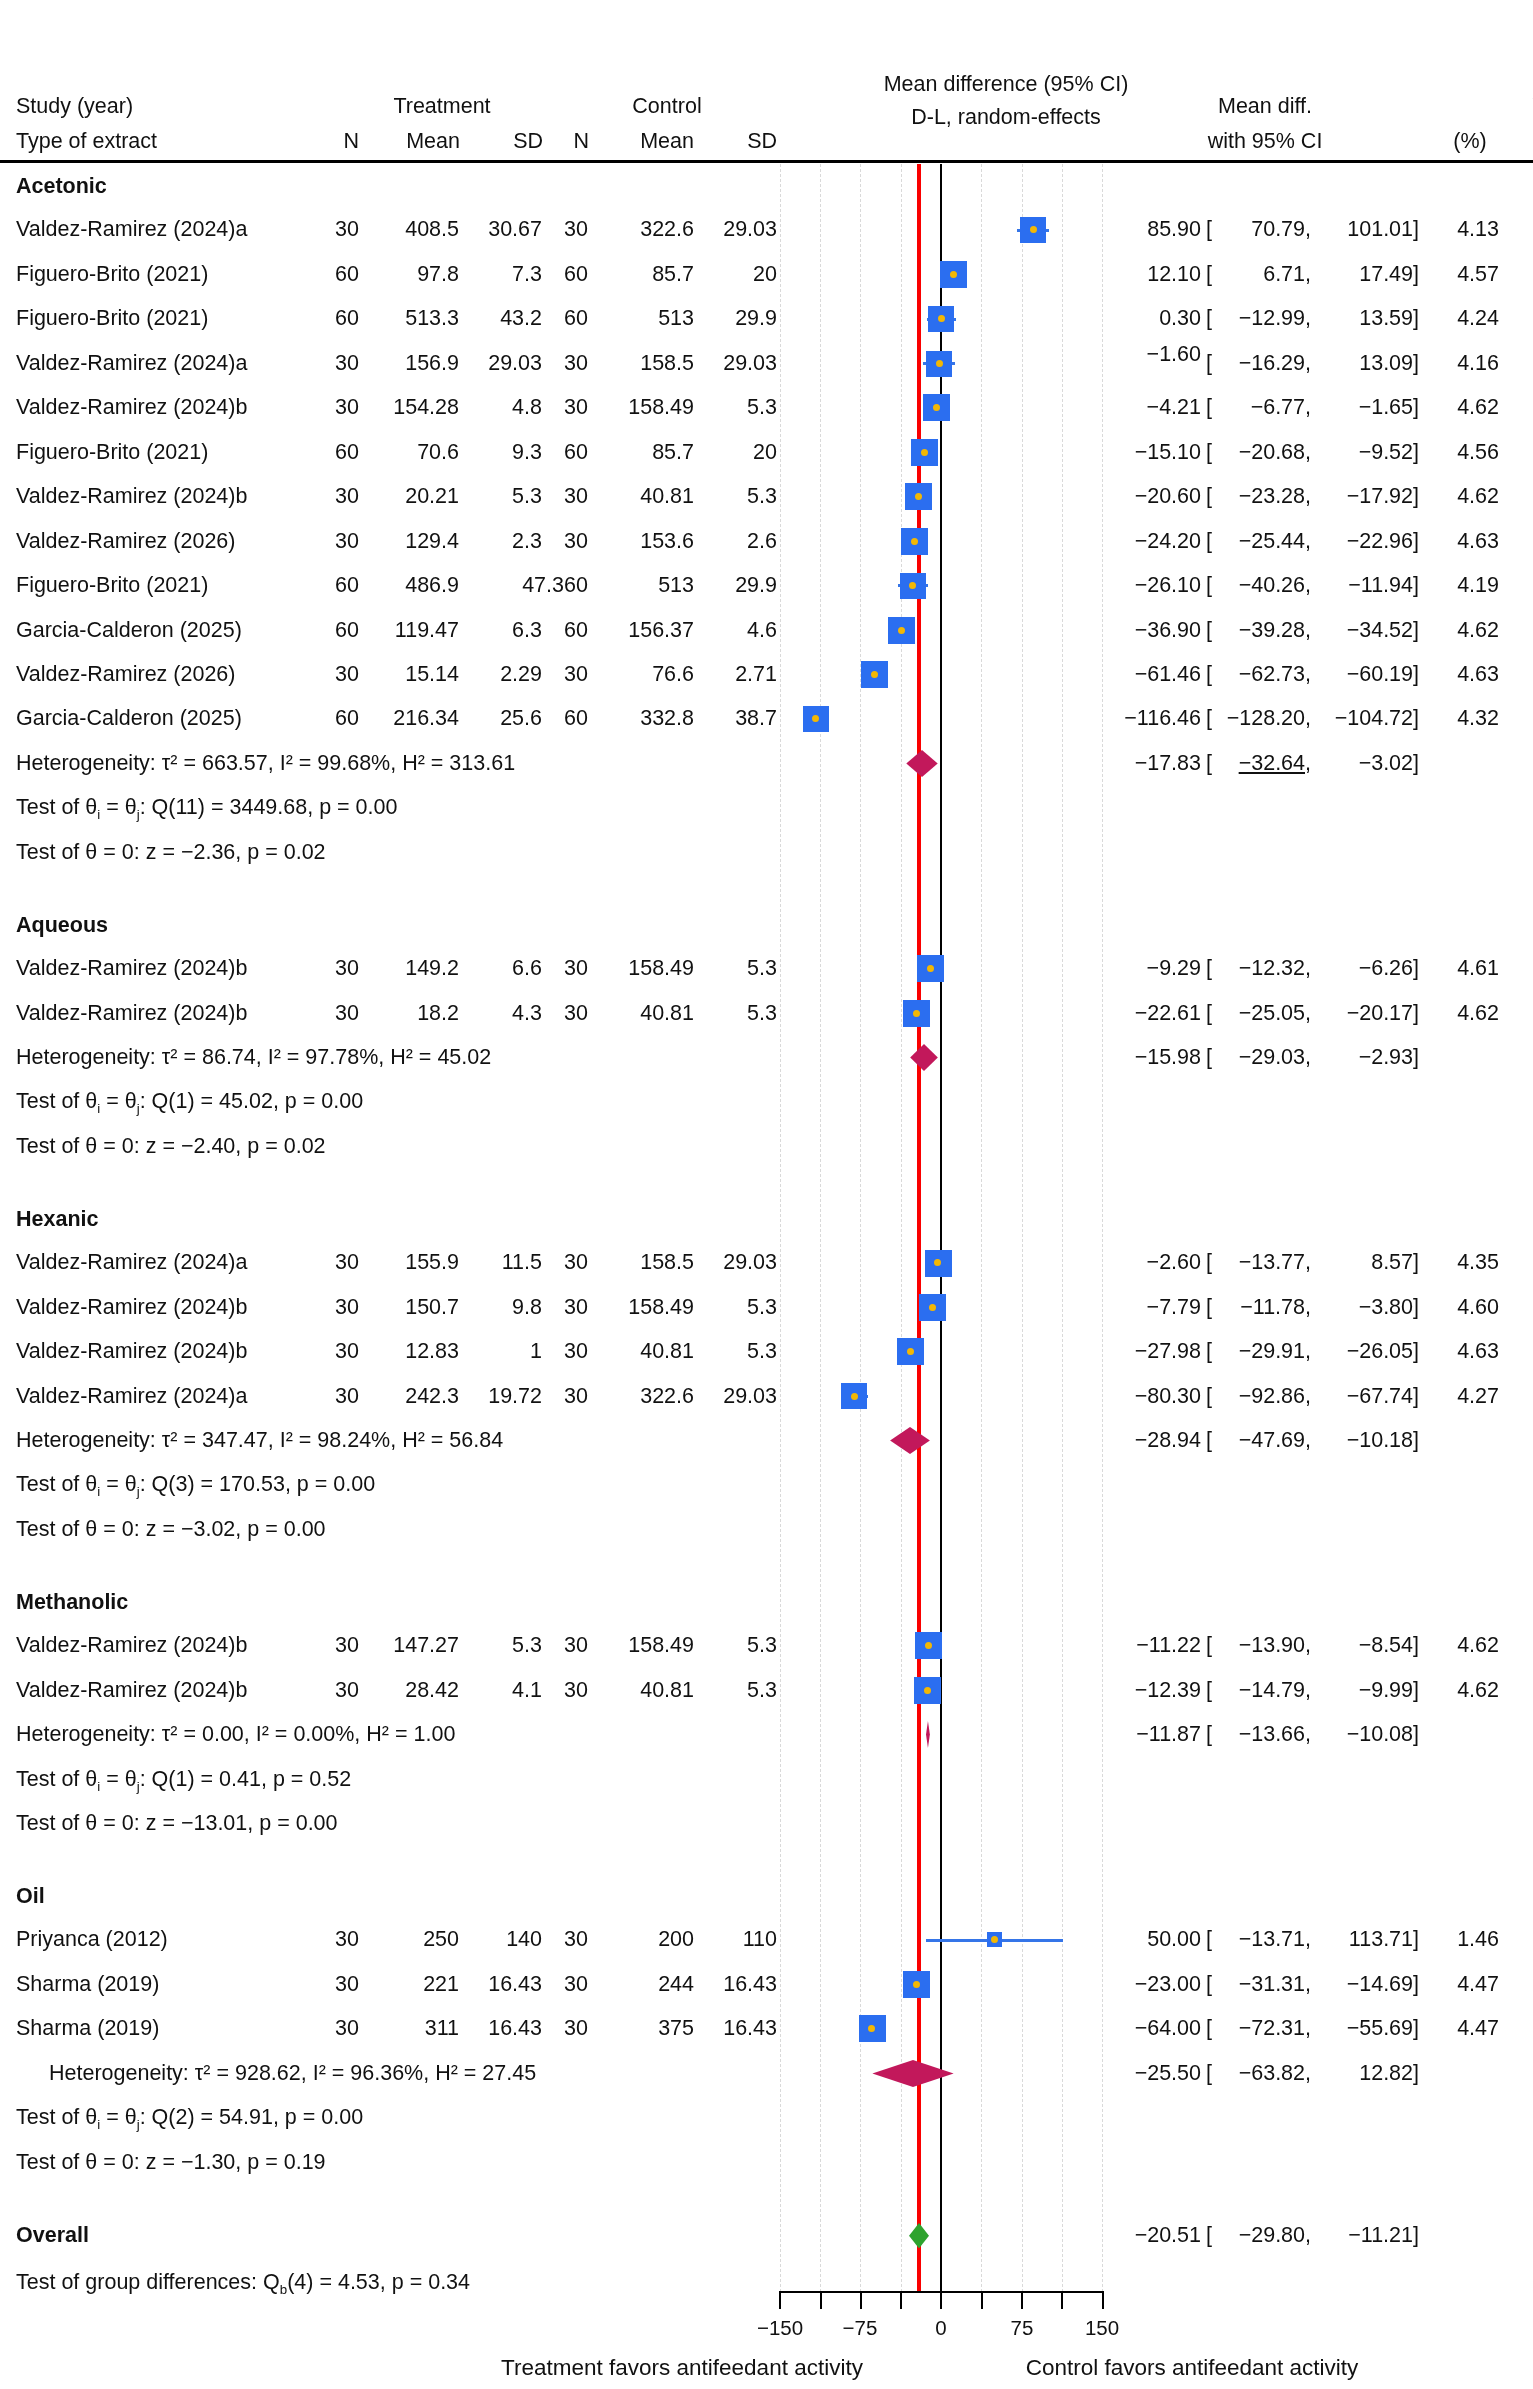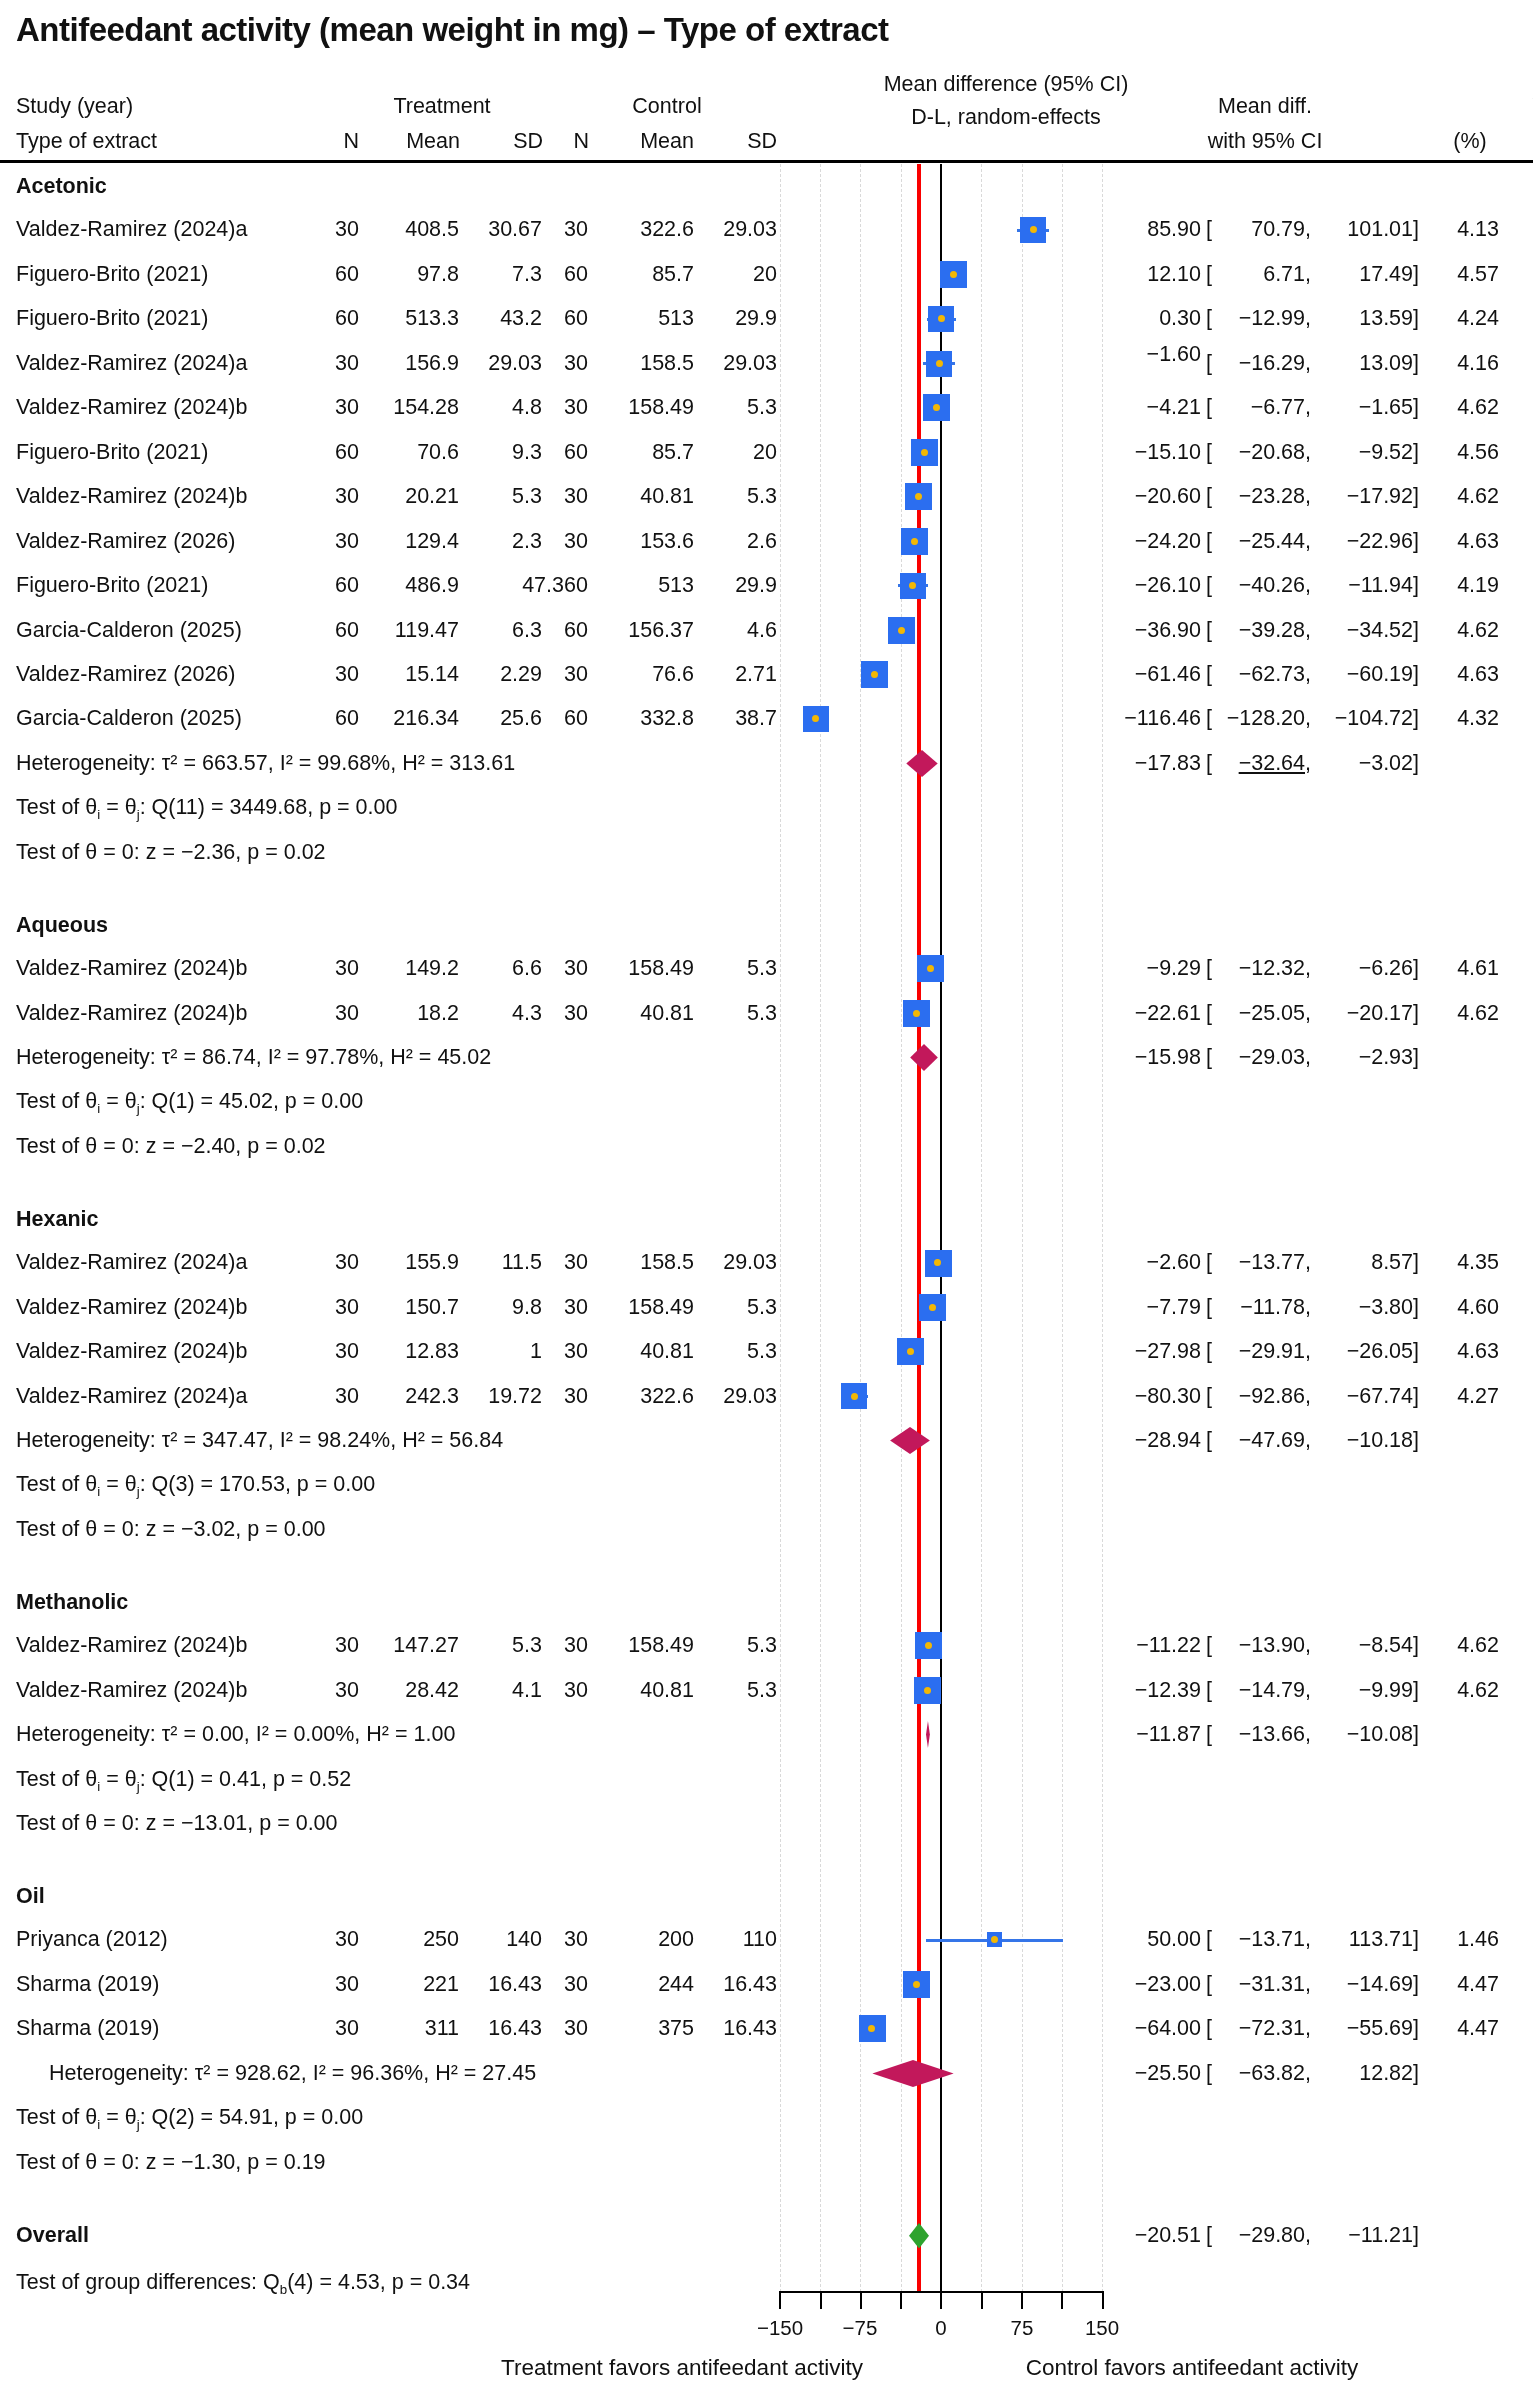--- a/index.html
+++ b/index.html
@@ -22,21 +22,20 @@
   .diamond{position:absolute;}
   .axisline{position:absolute;height:2px;background:#000;}
   .tick{position:absolute;width:1.5px;background:#000;}
   .ticklab{position:absolute;font-size:20.5px;transform:translateX(-50%);}
   .favor{position:absolute;font-size:22.5px;transform:translateX(-50%);white-space:nowrap;}
 </style>
 </head>
 <body>
 
 <div class="page">
-  <div class="title">Antifeedant activity (mean weight in mg) – Type of extract</div>
 
   <div class="t" style="left:16px;top:94px;">Study (year)</div>
   <div class="t" style="left:16px;top:129px;">Type of extract</div>
   <div class="t c" style="left:442px;top:94px;">Treatment</div>
   <div class="t c" style="left:667px;top:94px;">Control</div>
   <div class="t r" style="left:261px;width:98px;top:129px;">N</div>
   <div class="t r" style="left:362px;width:98px;top:129px;">Mean</div>
   <div class="t r" style="left:445px;width:98px;top:129px;">SD</div>
   <div class="t r" style="left:491px;width:98px;top:129px;">N</div>
   <div class="t r" style="left:596px;width:98px;top:129px;">Mean</div>

